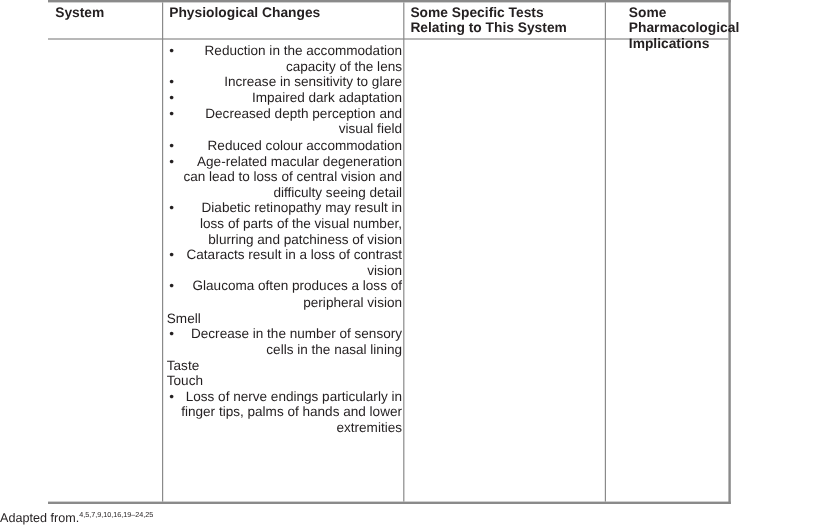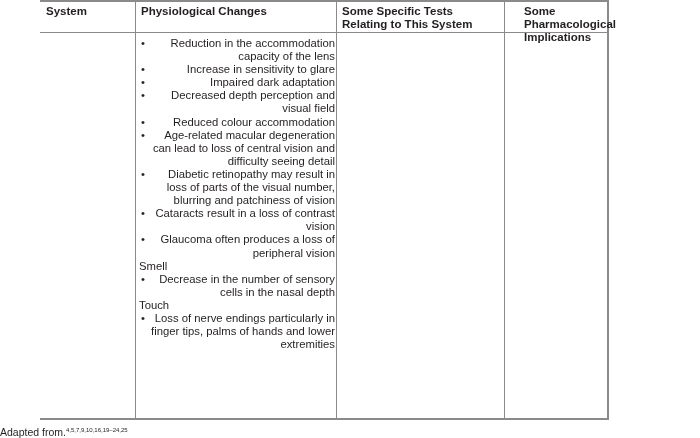--- a/index.html
+++ b/index.html
@@ -56,22 +56,23 @@
       <li>Impaired dark adaptation</li>
       <li>Decreased depth perception and visual field</li>
       <li>Reduced colour accommodation</li>
       <li>Age-related macular degeneration can lead to loss of central vision and difficulty seeing detail</li>
       <li>Diabetic retinopathy may result in loss of parts of the visual number, blurring and patchiness of vision</li>
       <li>Cataracts result in a loss of contrast vision</li>
       <li>Glaucoma often produces a loss of peripheral vision</li>
     </ul>
     <div class="sub">Smell</div>
     <ul>
-      <li>Decrease in the number of sensory cells in the nasal depth</li>
+      <li>Decrease in the number of sensory cells in the nasal lining</li>
     </ul>
+    <div class="sub">Taste</div>
     <div class="sub">Touch</div>
     <ul>
       <li>Loss of nerve endings particularly in finger tips, palms of hands and lower extremities</li>
     </ul>
   </div>
 
   <div class="body-cell" style="left:302px; width:155px;"></div>
   <div class="body-cell" style="left:470px; width:220px;"></div>
 </div>
 

